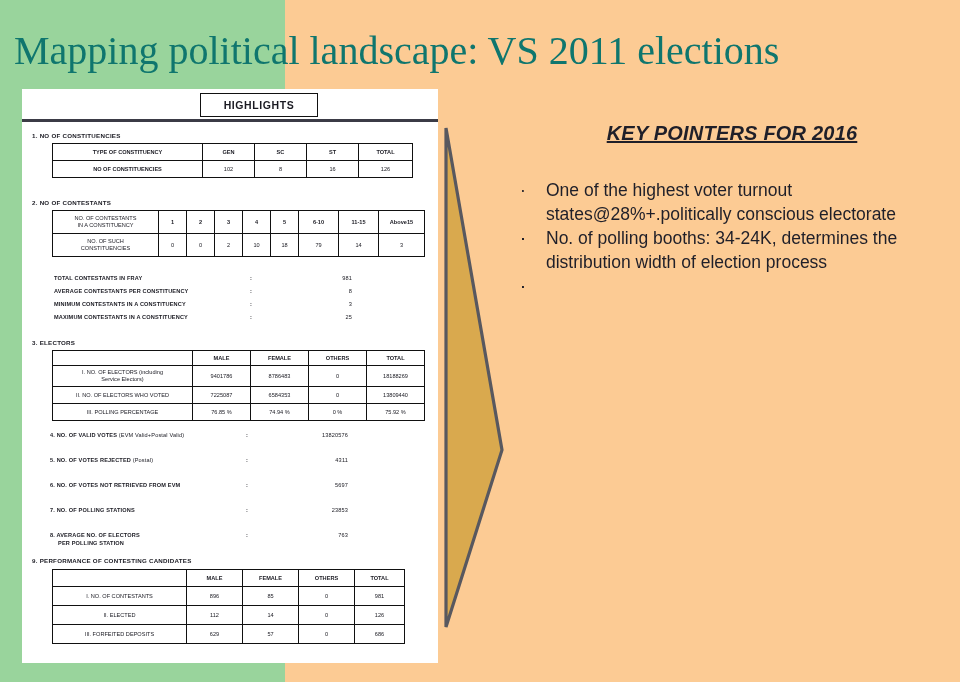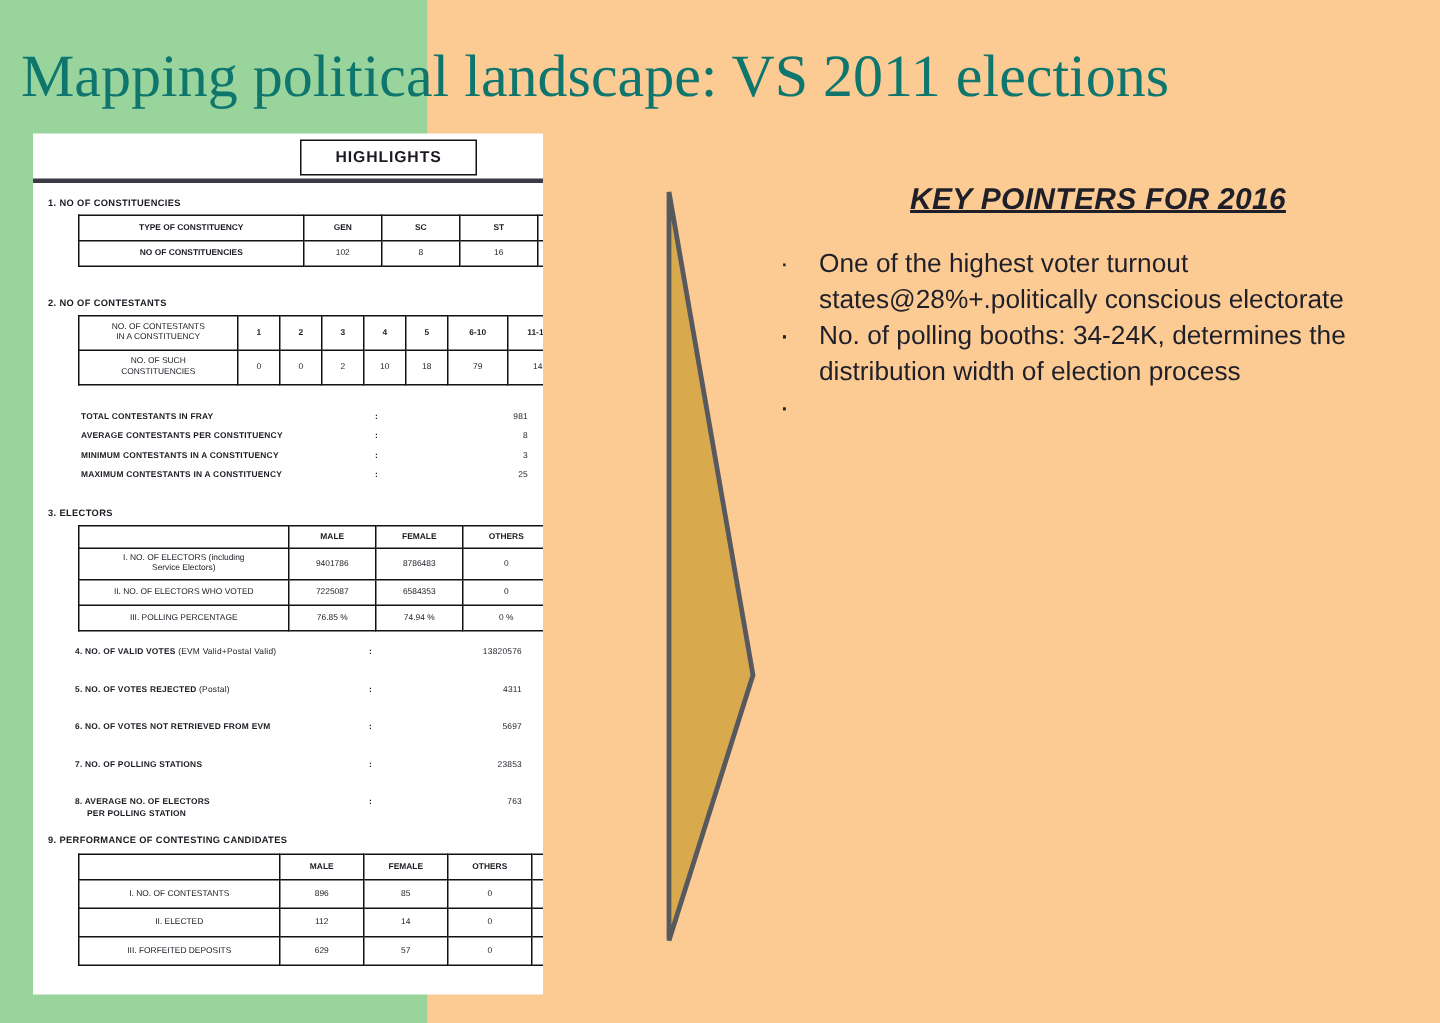--- a/index.html
+++ b/index.html
@@ -21,21 +21,21 @@
   
   #slide-title{
     position:absolute;left:14px;top:28px;width:930px;
     font-family:"Liberation Serif", serif;
     font-size:40px;line-height:46px;
     color:#0f766e;white-space:nowrap;
     z-index:5;
   }
   
   #doc-card{
-    position:absolute;left:22px;top:89px;width:340px;height:574px;
+    position:absolute;left:22px;top:89px;width:416px;height:574px;
     background:#ffffff;z-index:4;overflow:hidden;
     font-family:"Liberation Sans", sans-serif;
     color:#1a1a22;
   }
   #doc-inner{position:absolute;left:0;top:0;width:416px;height:574px;}
   .doc-rule{
     position:absolute;left:0;width:416px;height:3px;background:#3b3b46;
   }
   #highlights-box{
     position:absolute;left:178px;top:4px;width:116px;height:22px;
@@ -74,21 +74,21 @@
   }
   
   #key-pointers{
     position:absolute;left:512px;top:122px;width:440px;z-index:6;
     color:#1f1f29;
   }
   #kp-heading{
     font-size:20px;font-style:italic;font-weight:bold;
     text-decoration:underline;text-align:center;
     letter-spacing:.2px;
-    margin:0 0 19px 0;
+    margin:0 0 34px 0;
   }
   ul#kp-list{list-style:none;margin:0;padding:0;}
   ul#kp-list li{
     position:relative;padding-left:34px;
     font-size:17.5px;line-height:23.5px;
     margin-bottom:1px;
   }
   ul#kp-list li .bullet{
     position:absolute;left:8px;top:0;font-size:17.5px;
   }

